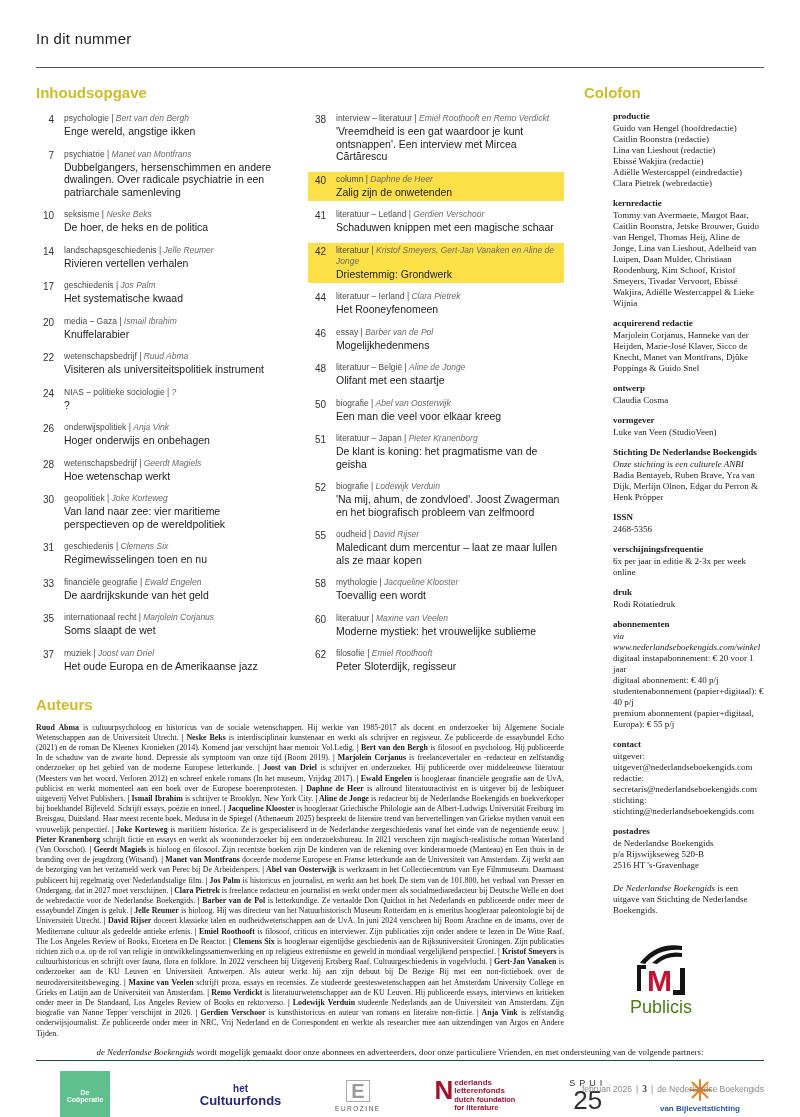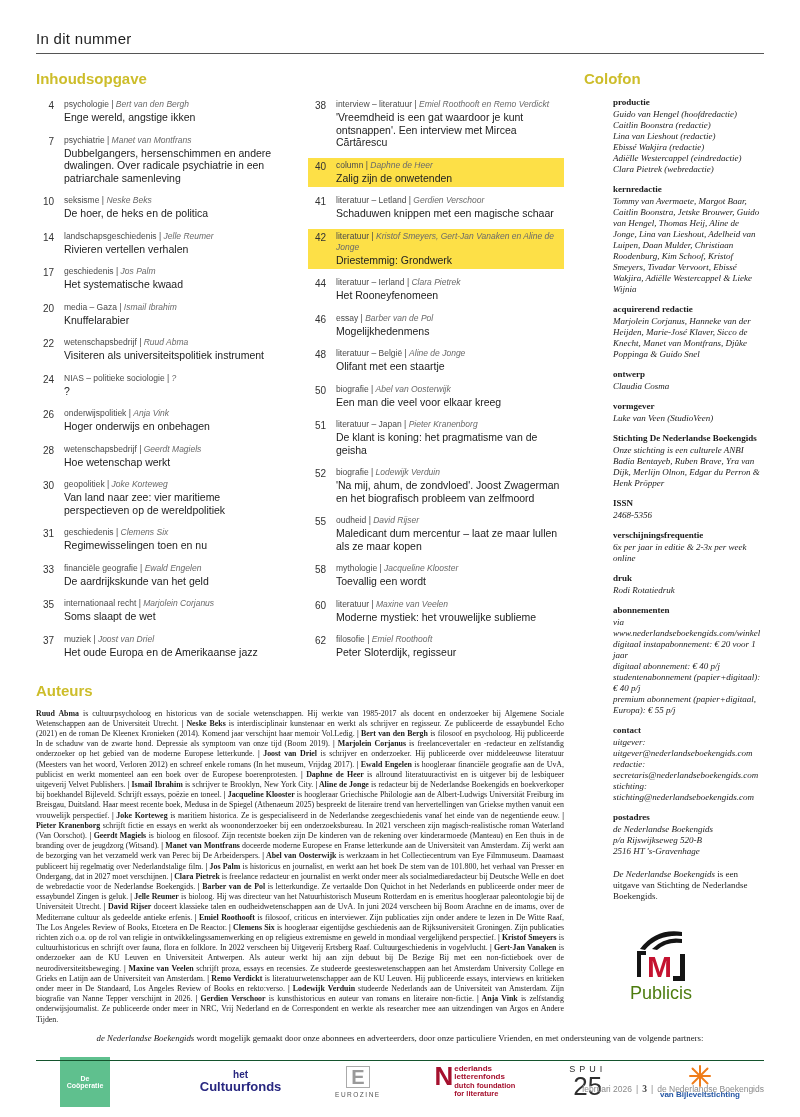--- a/index.html
+++ b/index.html
@@ -2,21 +2,21 @@
 <html><head>
 <meta charset="utf-8">
 <style>
   html,body{margin:0;padding:0;background:#e8e8e8;}
   .page{
     width:800px;height:1117px;background:#ffffff;position:relative;
     margin:0 auto;font-family:"Liberation Sans",sans-serif;color:#222;
     overflow:hidden;box-sizing:border-box;
   }
   
-  .top-header{margin:30px 36px 0;border-bottom:1px solid #555;padding-bottom:6px;}
+  .top-header{margin:30px 36px 0;border-bottom:1px solid #555;padding-bottom:20px;}
   .top-header .title{font-size:15px;letter-spacing:.3px;color:#1e1e1e;}
   
   .content{display:flex;margin:12px 36px 0;gap:20px;}
   .main-col{width:528px;flex:0 0 528px;}
   .right-col{flex:1;min-width:0;}
   .section-heading{
     font-size:15px;font-weight:bold;color:#cdbd2a;margin:4px 0 10px;
   }
   
   .toc-cols{display:flex;gap:16px;}
@@ -26,21 +26,21 @@
   .toc-entry.hl-teal{background:#fde047;}
   .toc-num{width:18px;flex:0 0 18px;text-align:right;font-size:10px;color:#333;padding-top:1px;}
   .toc-body{margin-left:10px;}
   .toc-meta{font-size:8.5px;line-height:11px;color:#4a4a4a;}
   .toc-author{font-style:italic;color:#6a6a6a;}
   .toc-title{font-size:10.5px;line-height:12.5px;color:#222;margin-top:1px;}
   
   .colofon{font-family:"Liberation Serif",serif;font-size:9px;line-height:11px;color:#1c1c1c;margin-left:29px;}
   .col-section{margin-bottom:9px;}
   .col-head{font-weight:bold;margin-bottom:1px;}
-  .col-line{margin:0;font-style:italic;}
+  .col-line{margin:0;}
   .col-line.italic{font-style:italic;}
   .col-note{margin-top:12px;font-family:"Liberation Serif",serif;font-size:9px;line-height:11px;}
   .col-note .it{font-style:italic;}
   
   .publicis{margin:26px 0 0 38px;width:78px;text-align:center;}
   .pub-book{display:block;margin:0 auto 1px;}
   .pub-m-row{display:flex;justify-content:center;align-items:flex-end;height:30px;}
   .pub-bl{width:5px;height:22px;border-left:4px solid #141414;border-top:4px solid #141414;margin-right:1px;align-self:flex-start;}
   .pub-m{font-size:30px;line-height:28px;font-weight:bold;color:#c41230;font-family:"Liberation Sans",sans-serif;}
   .pub-br{width:7px;height:22px;border-right:5px solid #141414;border-bottom:5px solid #141414;margin-left:1px;}

